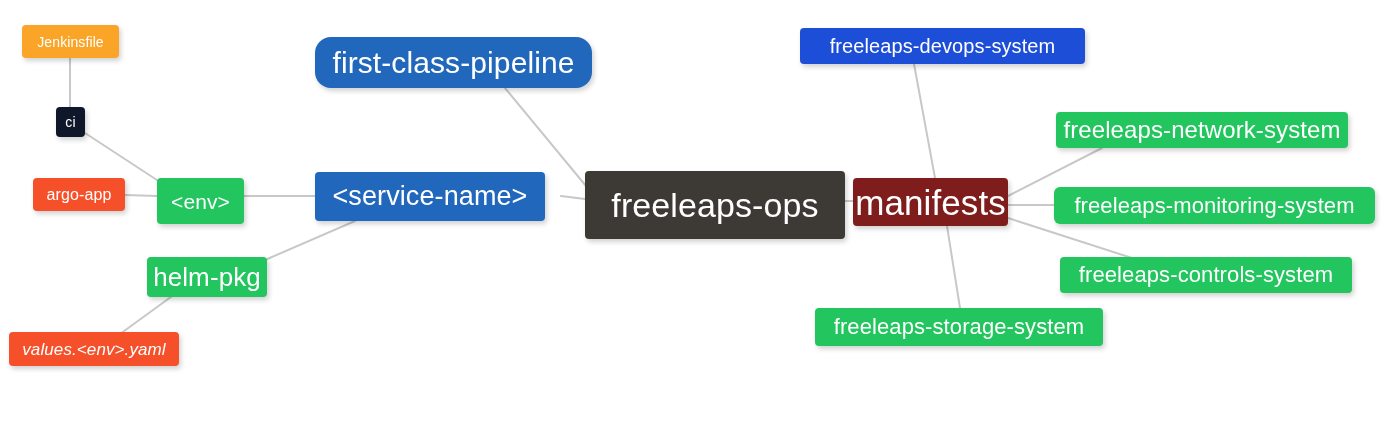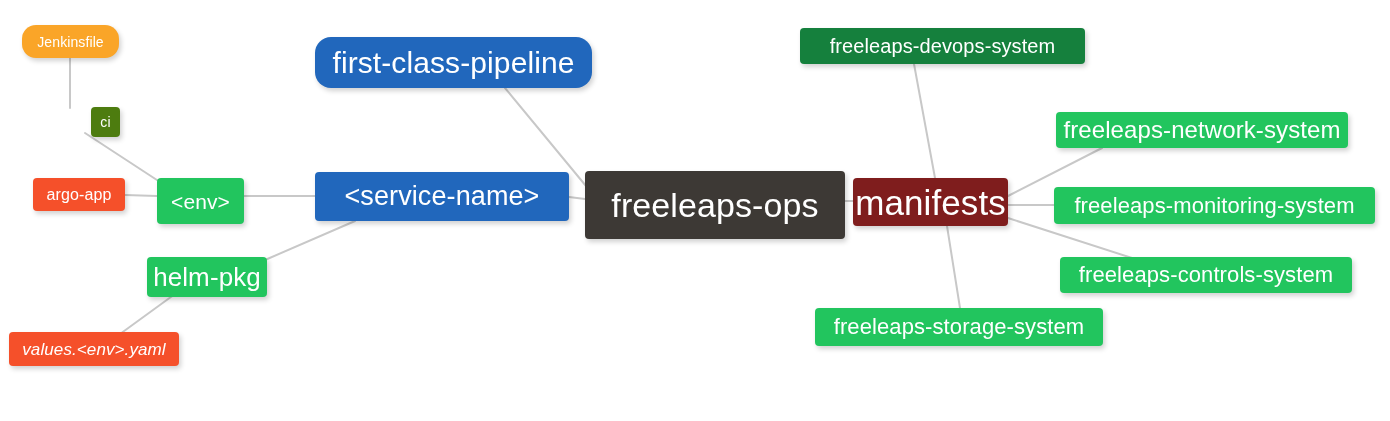--- a/index.html
+++ b/index.html
@@ -54,57 +54,57 @@
       <line x1="505" y1="88" x2="586" y2="186" stroke="#c8c8c8" stroke-width="2" stroke-linecap="round"></line>
       <line x1="561" y1="196" x2="585" y2="199" stroke="#c8c8c8" stroke-width="2" stroke-linecap="round"></line>
       <line x1="845" y1="201" x2="853" y2="201" stroke="#c8c8c8" stroke-width="2" stroke-linecap="round"></line>
       <line x1="935" y1="178" x2="914" y2="64" stroke="#c8c8c8" stroke-width="2" stroke-linecap="round"></line>
       <line x1="1008" y1="196" x2="1102" y2="148" stroke="#c8c8c8" stroke-width="2" stroke-linecap="round"></line>
       <line x1="1008" y1="205" x2="1054" y2="205" stroke="#c8c8c8" stroke-width="2" stroke-linecap="round"></line>
       <line x1="1008" y1="218" x2="1132" y2="258" stroke="#c8c8c8" stroke-width="2" stroke-linecap="round"></line>
       <line x1="947" y1="226" x2="960" y2="308" stroke="#c8c8c8" stroke-width="2" stroke-linecap="round"></line>
     </svg>
   <div id="nodes">
-      <div class="node" style="left: 22px; top: 25px; width: 97px; height: 33px; background: rgb(250, 165, 40); font-size: 14px; border-radius: 14px;">
+      <div class="node" style="left: 22px; top: 25px; width: 97px; height: 33px; background: rgb(250, 165, 40); font-size: 14px;">
         <span>Jenkinsfile</span>
       </div>
-      <div class="node" style="left: 56px; top: 107px; width: 29px; height: 30px; background: #4d7c0f; font-size: 14px; margin-left: 35px;">
+      <div class="node" style="left: 56px; top: 107px; width: 29px; height: 30px; background: #0f172a; font-size: 14px;">
         <span>ci</span>
       </div>
       <div class="node" style="left: 33px; top: 178px; width: 92px; height: 33px; background: rgb(245, 80, 42); font-size: 16px;">
         <span>argo-app</span>
       </div>
       <div class="node" style="left: 157px; top: 178px; width: 87px; height: 46px; background: rgb(34, 197, 94); font-size: 21px;">
         <span>&lt;env&gt;</span>
       </div>
       <div class="node" style="left: 147px; top: 257px; width: 120px; height: 40px; background: rgb(34, 197, 94); font-size: 26px;">
         <span>helm-pkg</span>
       </div>
       <div class="node" style="left: 9px; top: 332px; width: 170px; height: 34px; background: rgb(245, 80, 42); font-size: 17px; font-style: italic;">
         <span>values.&lt;env&gt;.yaml</span>
       </div>
       <div class="node" style="left: 315px; top: 37px; width: 277px; height: 51px; background: rgb(33, 103, 188); font-size: 30px; border-radius: 16px;">
         <span>first-class-pipeline</span>
       </div>
-      <div class="node" style="left: 315px; top: 172px; width: 254px; height: 49px; background: rgb(33, 103, 188); font-size: 27px;">
+      <div class="node" style="left: 315px; top: 172px; width: 230px; height: 49px; background: rgb(33, 103, 188); font-size: 27px;">
         <span>&lt;service-name&gt;</span>
       </div>
       <div class="node" style="left: 585px; top: 171px; width: 260px; height: 68px; background: rgb(61, 57, 53); font-size: 34px;">
         <span>freeleaps-ops</span>
       </div>
       <div class="node" style="left: 853px; top: 178px; width: 155px; height: 48px; background: #7f1d1d; font-size: 35px;">
         <span>manifests</span>
       </div>
-      <div class="node" style="left: 800px; top: 28px; width: 285px; height: 36px; background: #15803d; font-size: 20px; justify-content: center;">
+      <div class="node" style="left: 800px; top: 28px; width: 285px; height: 36px; background: #1d4ed8; font-size: 20px; justify-content: center;">
         <span>freeleaps-devops-system</span>
       </div>
       <div class="node" style="left: 1056px; top: 112px; width: 292px; height: 36px; background: rgb(34, 197, 94); font-size: 24px;">
         <span>freeleaps-network-system</span>
       </div>
-      <div class="node" style="left: 1054px; top: 187px; width: 321px; height: 37px; background: rgb(34, 197, 94); font-size: 22px;">
+      <div class="node" style="left: 1054px; top: 187px; width: 321px; height: 37px; background: rgb(34, 197, 94); font-size: 22px; border-radius: 6px;">
         <span>freeleaps-monitoring-system</span>
       </div>
       <div class="node" style="left: 1060px; top: 257px; width: 292px; height: 36px; background: rgb(34, 197, 94); font-size: 22px;">
         <span>freeleaps-controls-system</span>
       </div>
       <div class="node" style="left: 815px; top: 308px; width: 288px; height: 38px; background: rgb(34, 197, 94); font-size: 22px;">
         <span>freeleaps-storage-system</span>
       </div>
     </div>
 </div>

